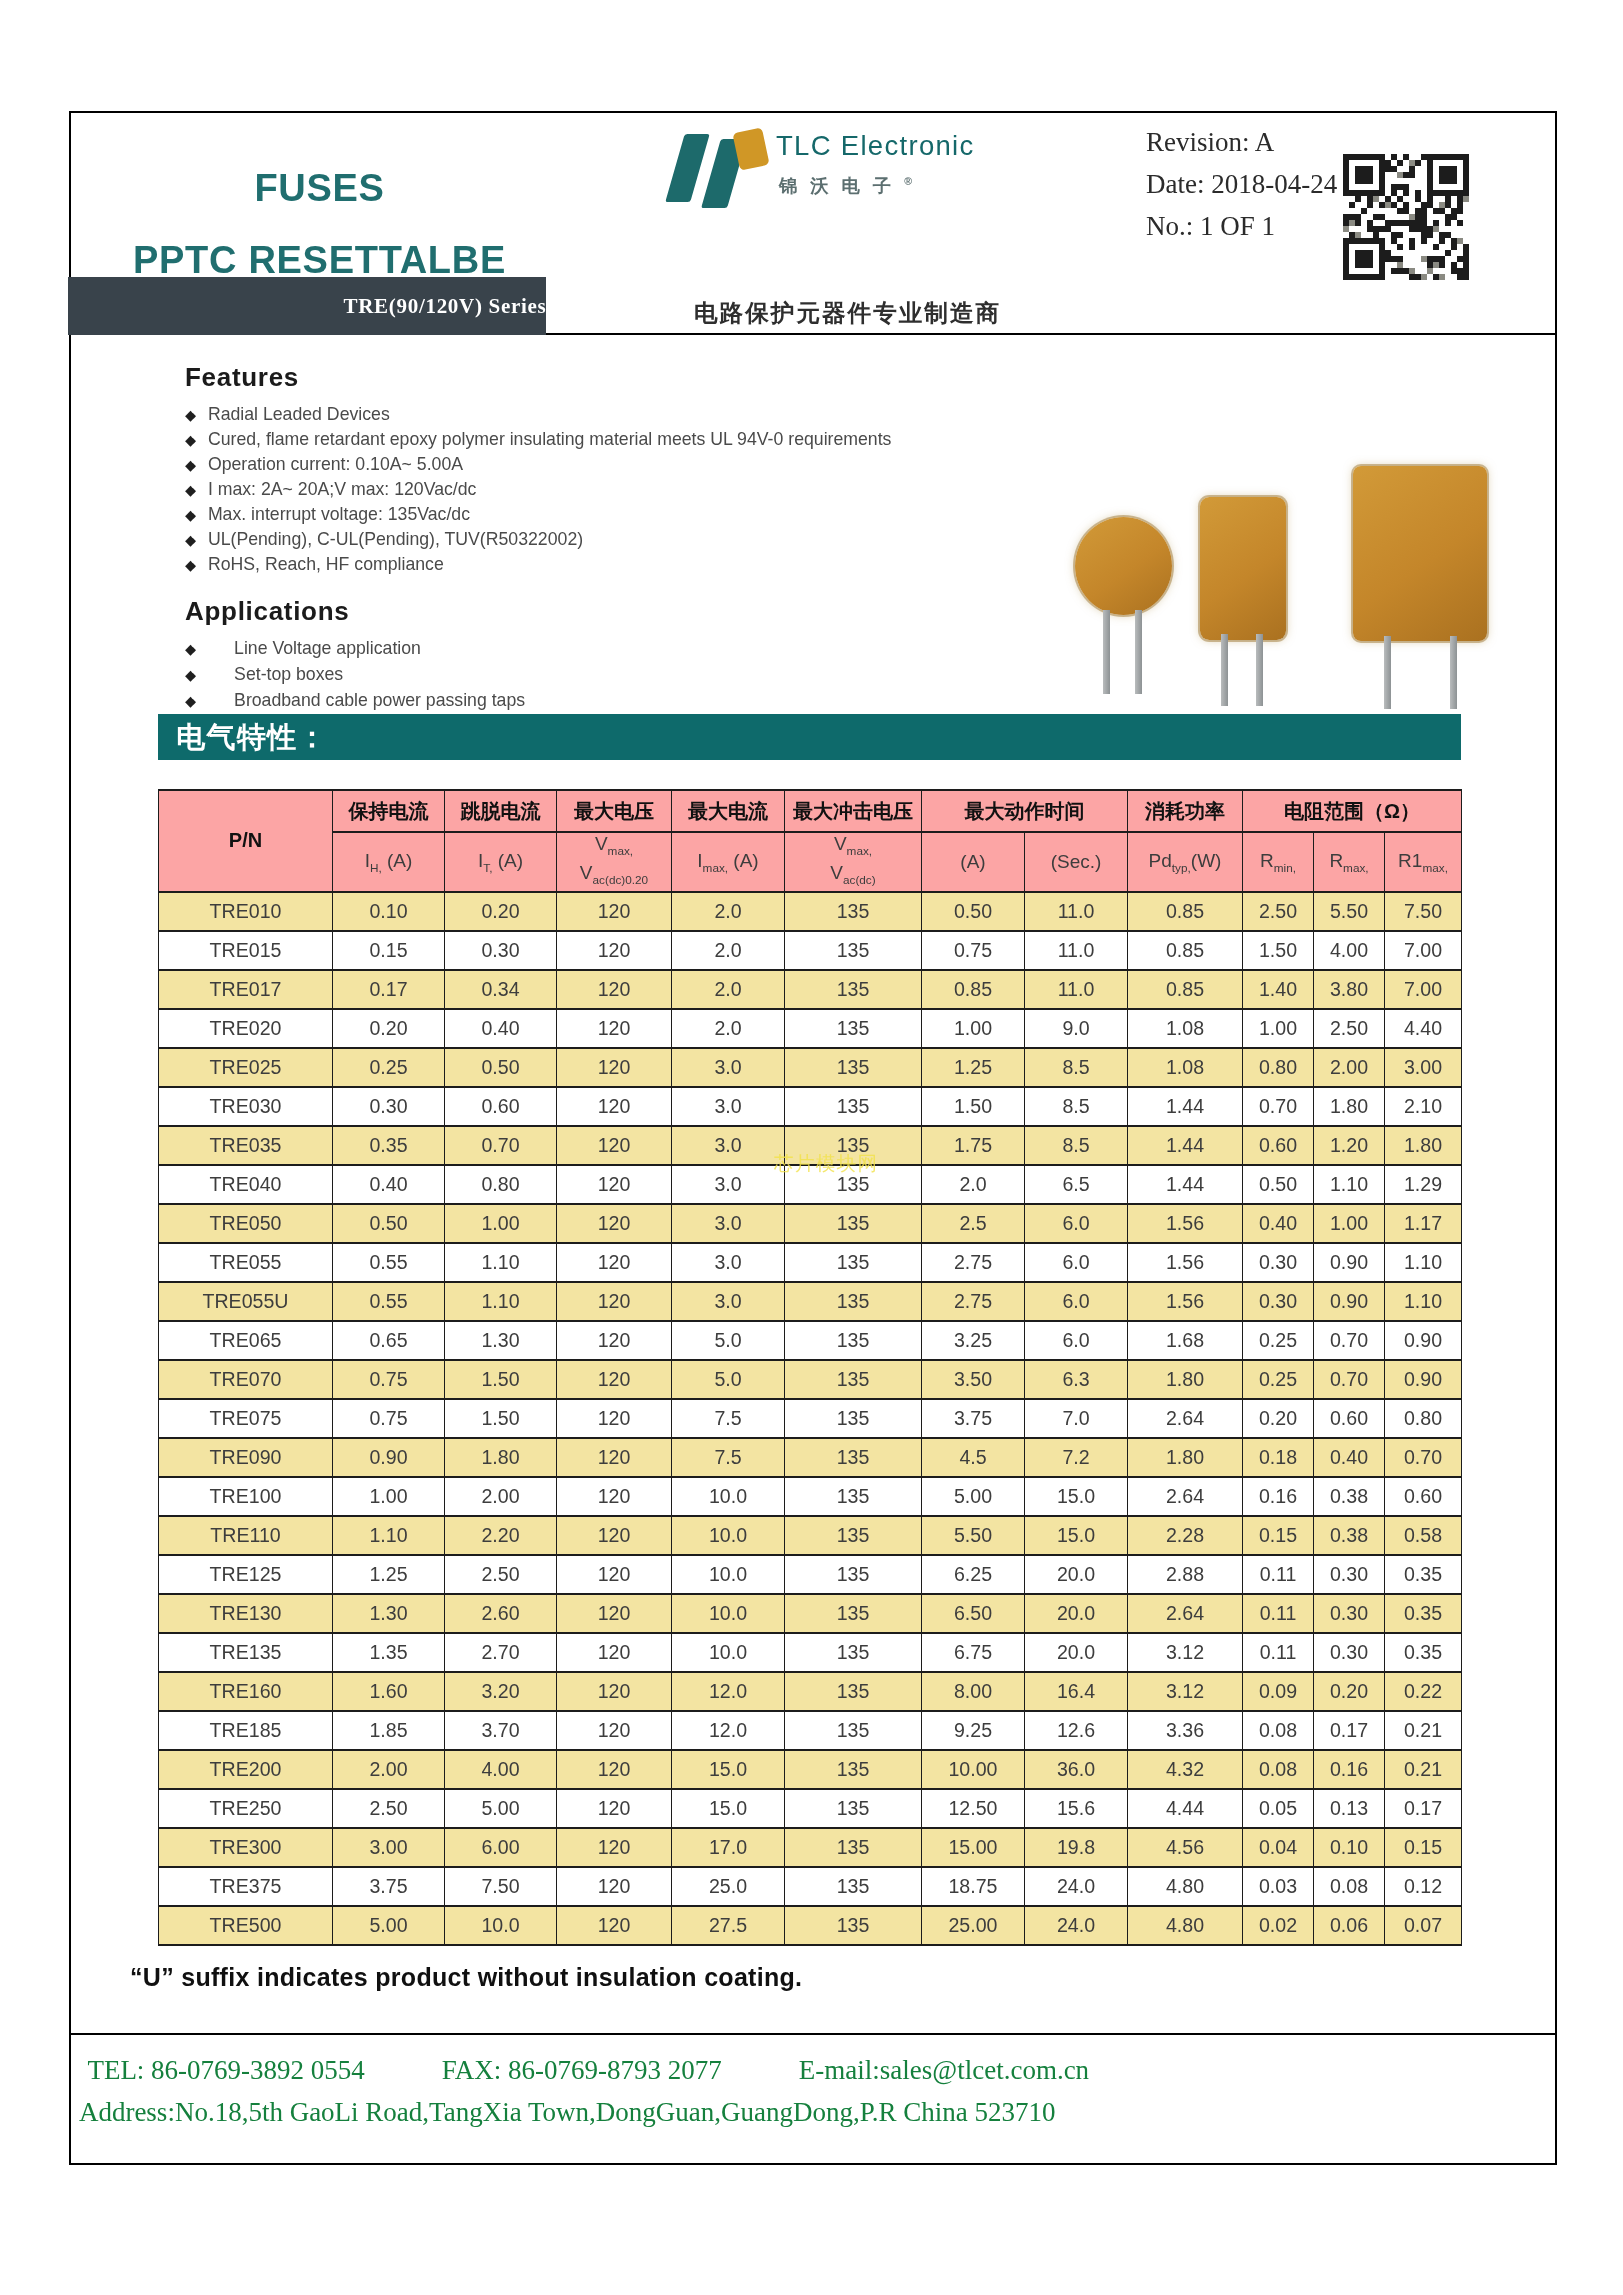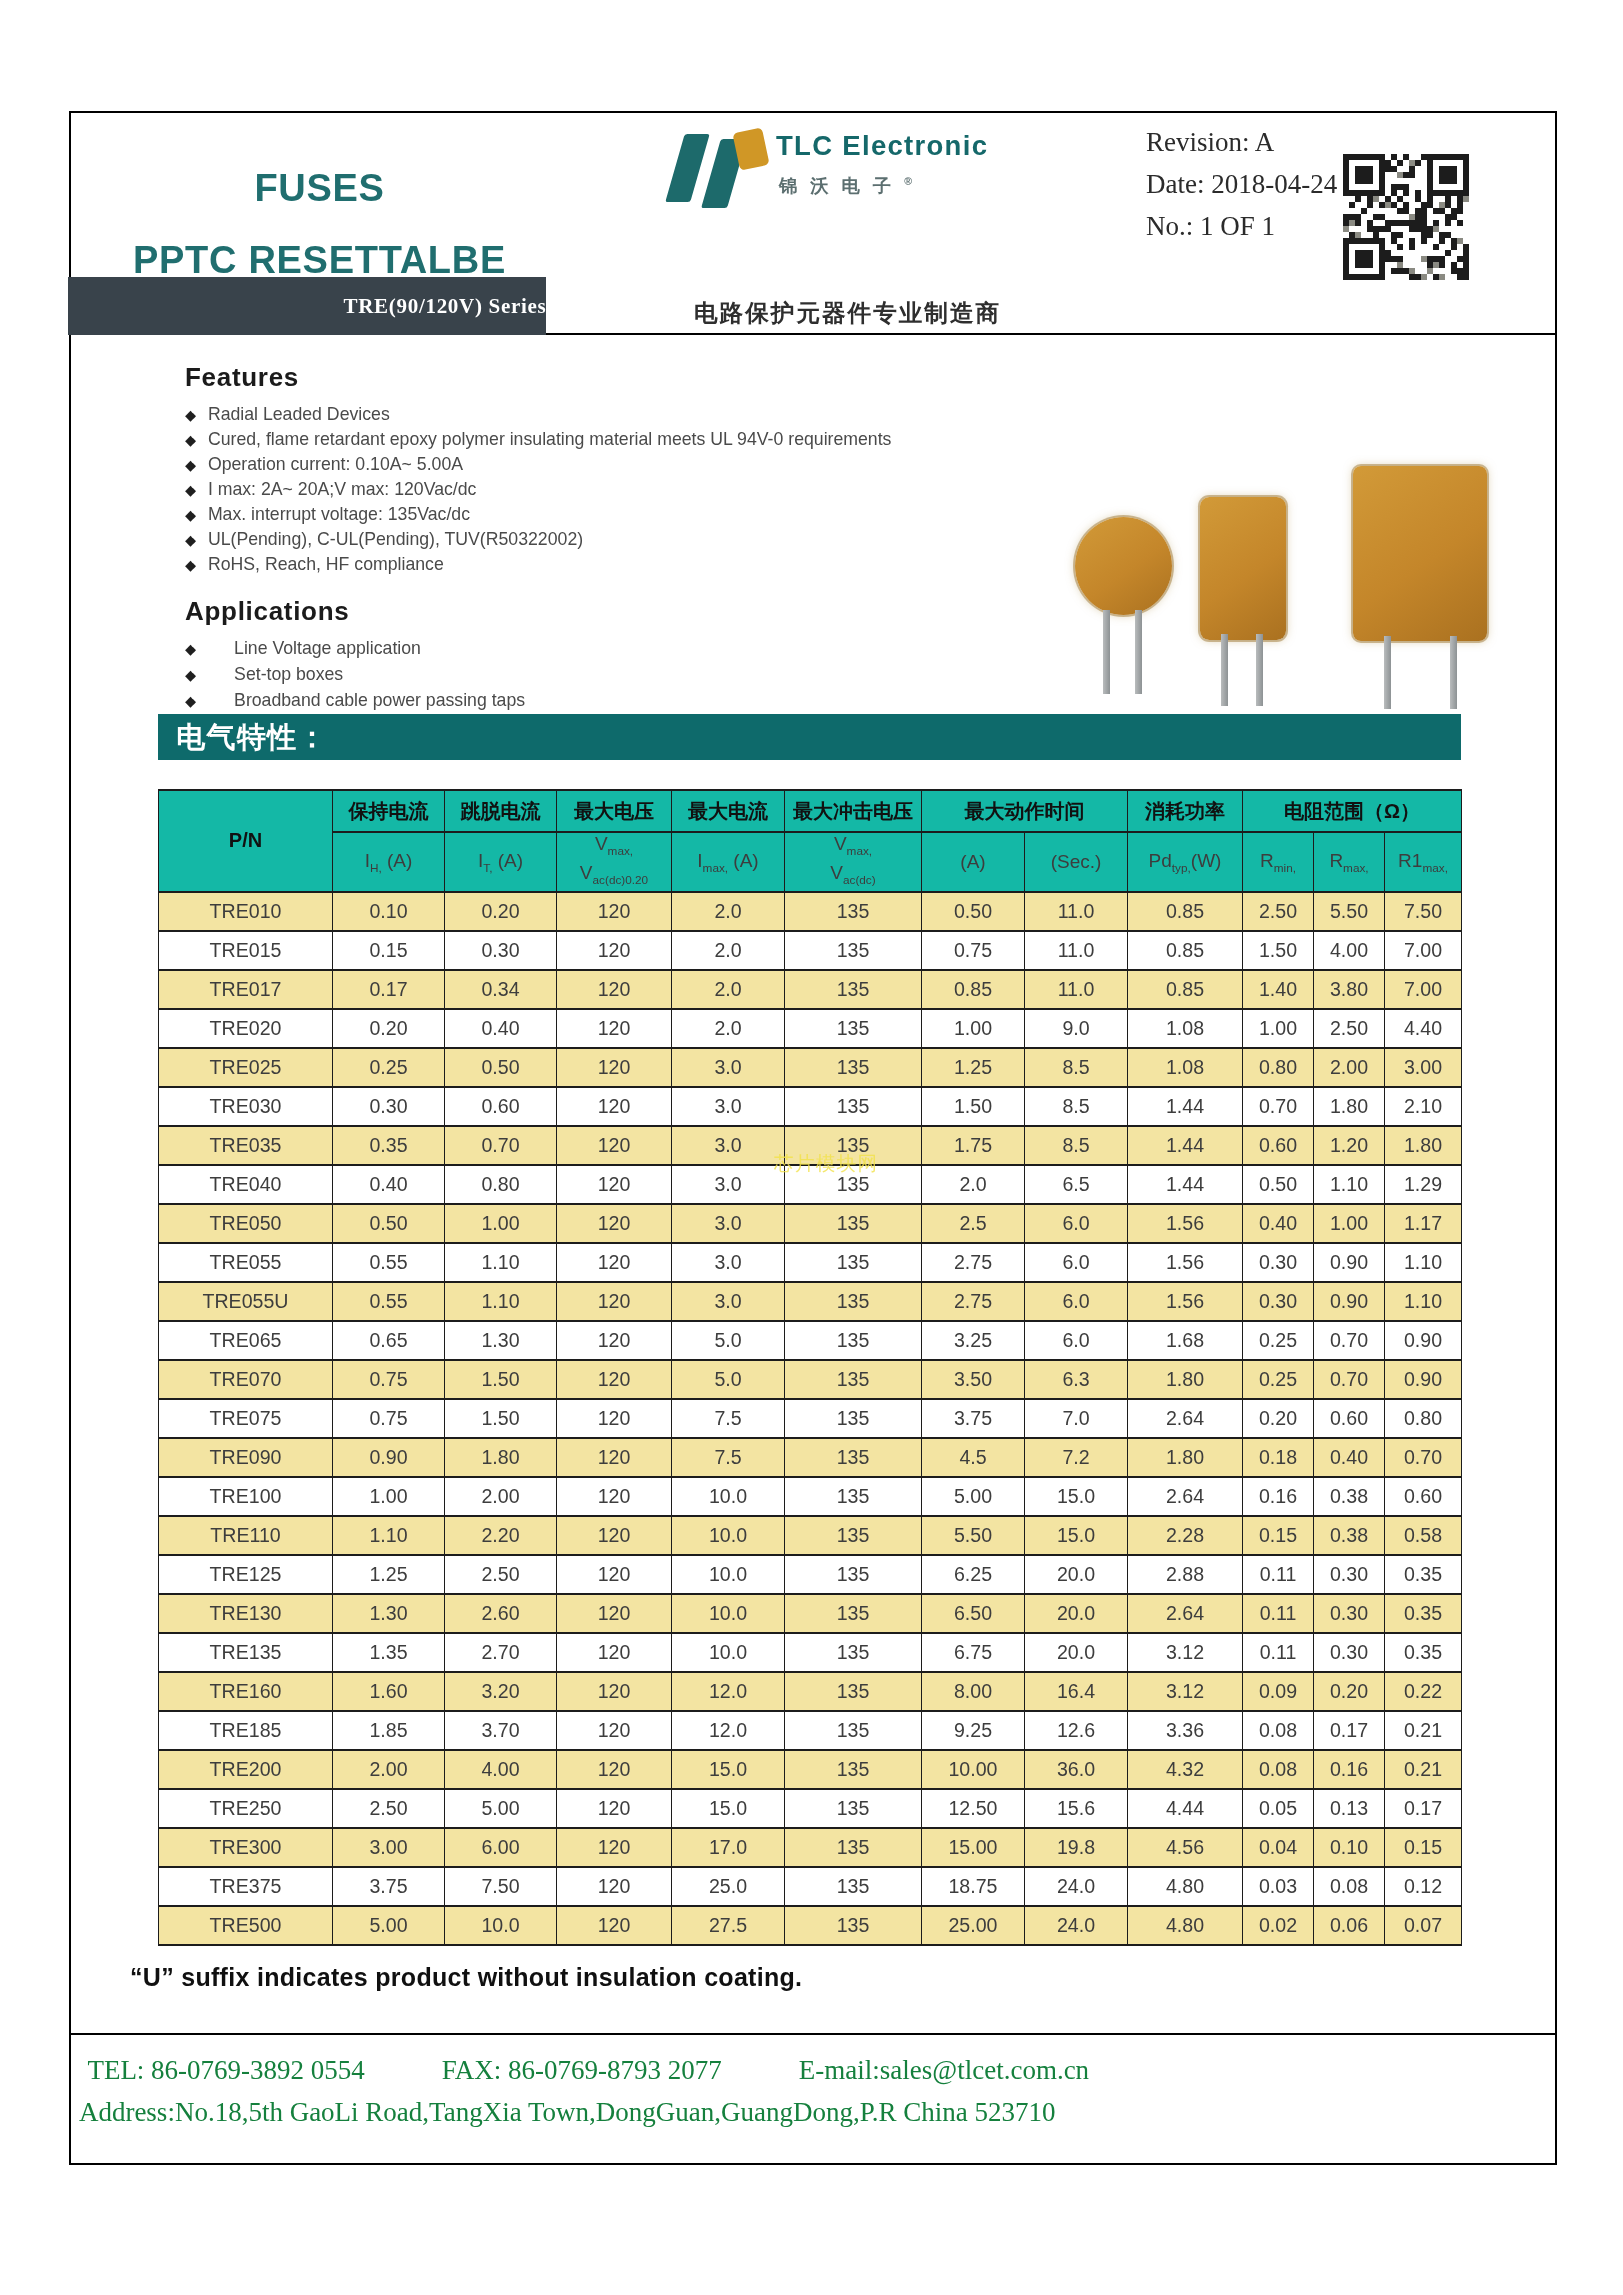--- a/index.html
+++ b/index.html
@@ -14,21 +14,21 @@
   .header-area { position:absolute; left:0; top:0; width:100%; height:222px;
                  border-bottom:2.6px solid #000; }
   .title-block { position:absolute; left:23px; top:39px; width:451px; text-align:center;
                  color:#206e6f; font-weight:bold; font-size:38px; line-height:72px; letter-spacing:0.7px; }
 
   .logo-block { position:absolute; left:592px; top:5.2px; width:419px; height:177px; }
   .logo-mark { position:absolute; left:0; top:11.8px; width:98px; height:79px; }
   .logo-bar1 { position:absolute; left:11.8px; top:3.9px; width:25px; height:68px; background:#1d6a6b; transform:skewX(-16deg); border-radius:2.6px; }
   .logo-bar2 { position:absolute; left:48px; top:9.2px; width:26px; height:69px; background:#1d6a6b; transform:skewX(-16deg); border-radius:2.6px; }
   .logo-gold { position:absolute; left:73px; top:0px; width:30px; height:38px; background:#d09726; transform:rotate(-12deg); border-radius:5.2px; }
-  .logo-text { position:absolute; left:113px; top:11.8px; color:#15686a; font-weight:bold; font-size:27.5px; letter-spacing:1.3px; }
+  .logo-text { position:absolute; left:113px; top:11.8px; color:#15686a; font-weight:normal; font-size:27.5px; letter-spacing:1.3px; }
   .logo-cn { position:absolute; left:116px; top:55px; color:#5c6f70; font-weight:bold; font-size:18.3px; letter-spacing:13px; }
   .logo-reg { font-size:10.5px; vertical-align:super; letter-spacing:0; }
   .logo-tagline { position:absolute; left:623px; top:184px; color:#2e2e2e; font-weight:bold; font-size:23.6px; letter-spacing:2px; }
 
   .revision-block { position:absolute; left:1075px; top:7.9px; font-family:"Liberation Serif", serif;
                     color:#2b2b2b; font-size:27px; line-height:42px; }
 
   .qr { position:absolute; left:1272px; top:41px; width:126px; height:126px; }
   .qr svg { width:100%; height:100%; }
 
@@ -61,21 +61,21 @@
   .banner { position:absolute; left:87px; top:601px; width:1303px; height:46px;
             background:#0e6a6b; color:#fff; font-weight:bold; font-size:29px; line-height:46px;
             padding-left:18.3px; letter-spacing:1.3px; }
 
   
   .spec-table { position:absolute; left:87px; top:676px; width:1303px;
                 border-collapse:collapse; table-layout:fixed; }
   .spec-table th, .spec-table td { border-left:1.3px solid #1c1c1c; border-right:1.3px solid #1c1c1c;
                 border-top:2px solid #1c1c1c; border-bottom:2px solid #1c1c1c;
                 text-align:center; vertical-align:middle; color:#3d3d3d; }
-  .spec-table thead th { background:#14b8a6; }
+  .spec-table thead th { background:#fca5a5; }
   .hrow1 th { height:42px; font-size:20px; font-weight:bold; color:#111; }
   .hrow2 th { height:50px; font-size:19px; font-weight:normal; }
   .pn-head { font-size:22px; font-weight:normal; color:#333; }
   .spec-table sub { font-size:0.62em; }
   .vstack div { line-height:22px; }
   .spec-table td { height:39px; font-size:19.6px; }
   .spec-table tr.alt td { background:#f3e4a2; }
 
   
   .note { position:absolute; left:59px; top:1850px; font-size:25px; font-weight:bold; color:#101010; letter-spacing:0.3px; }

